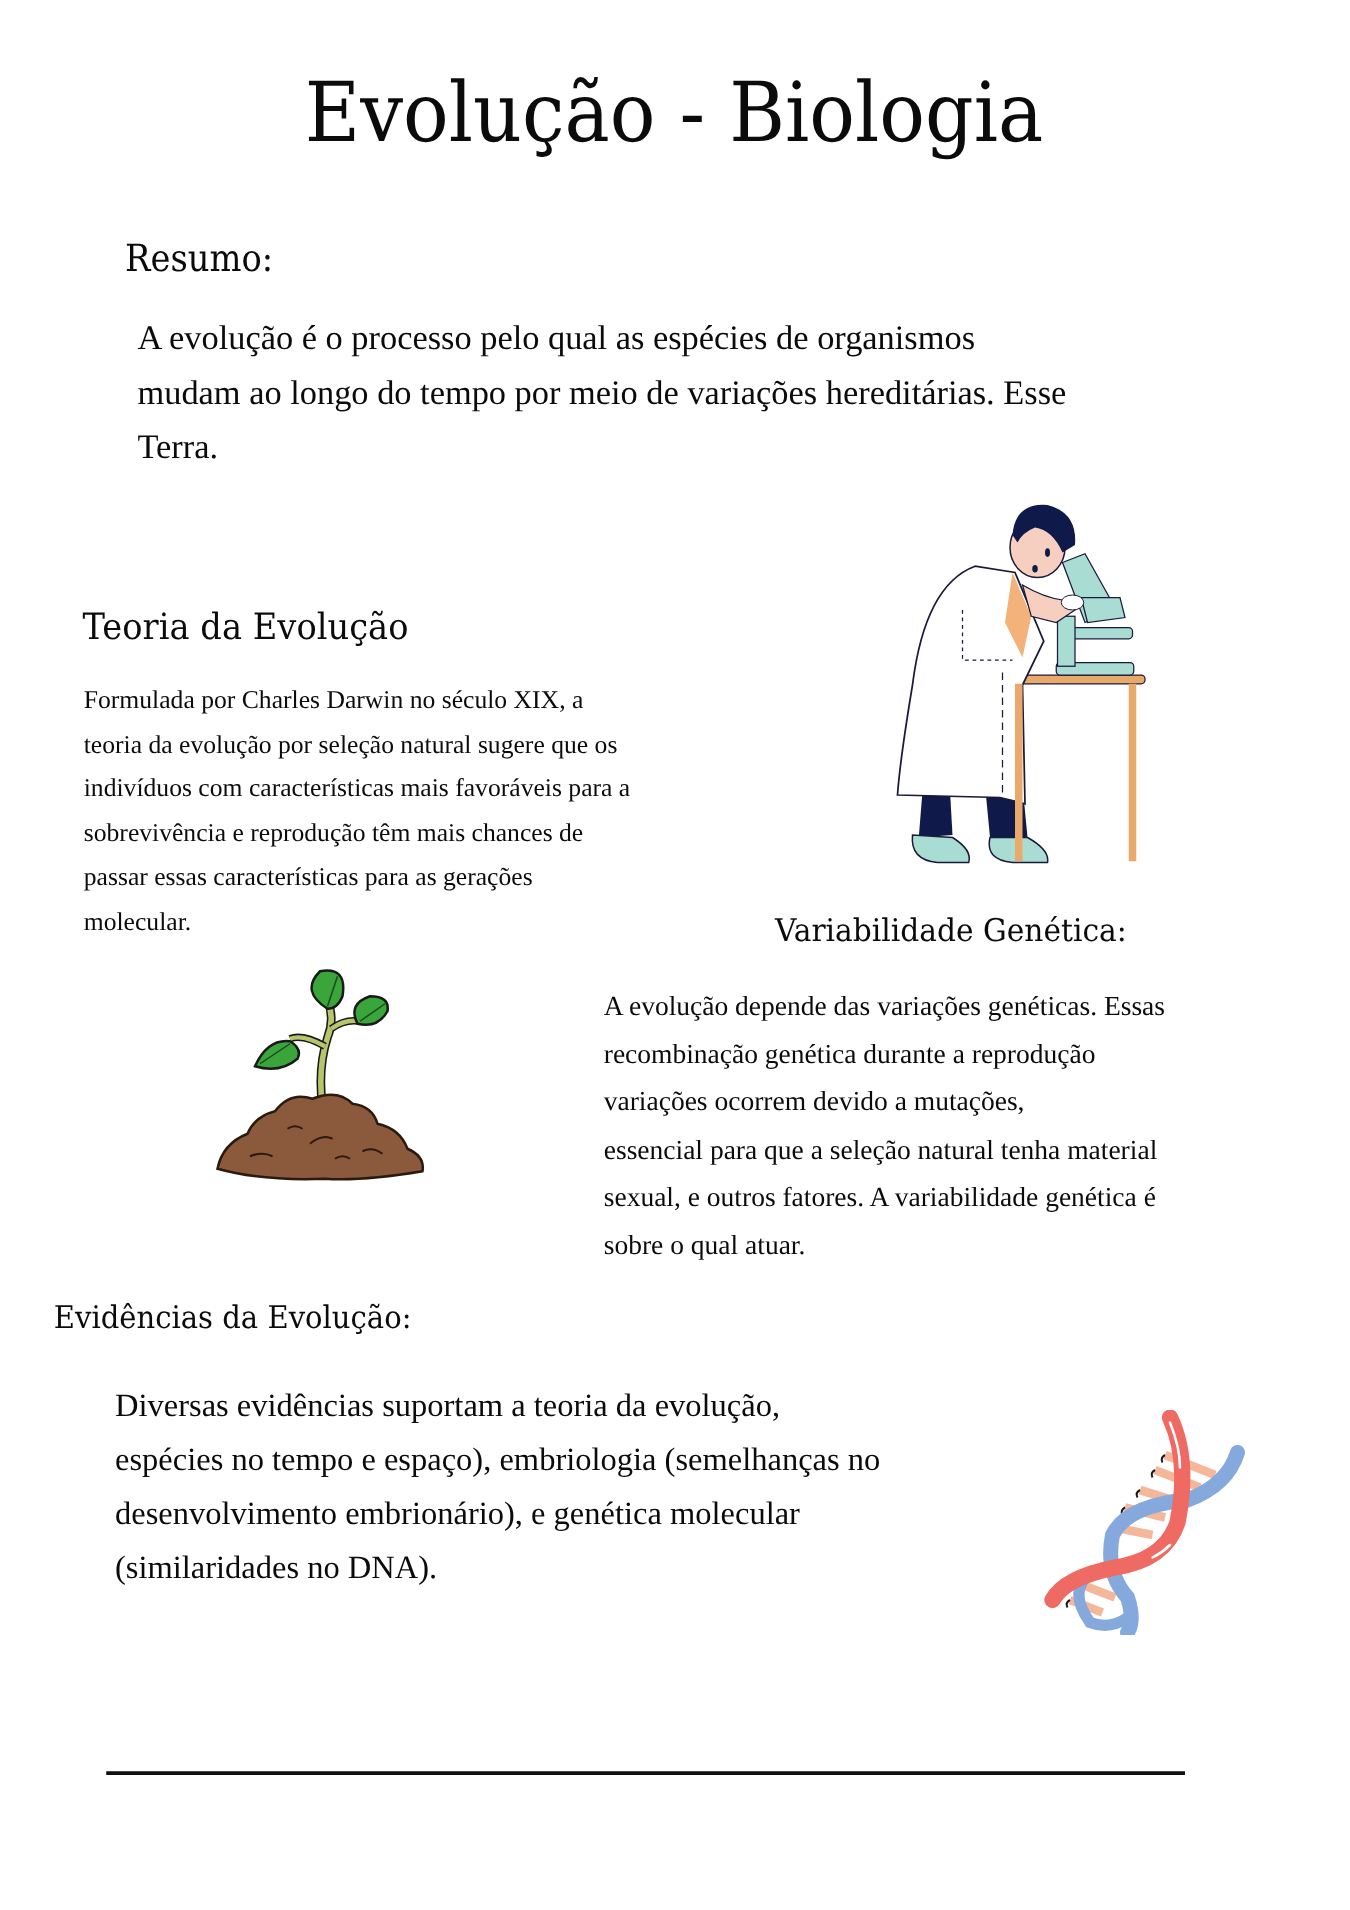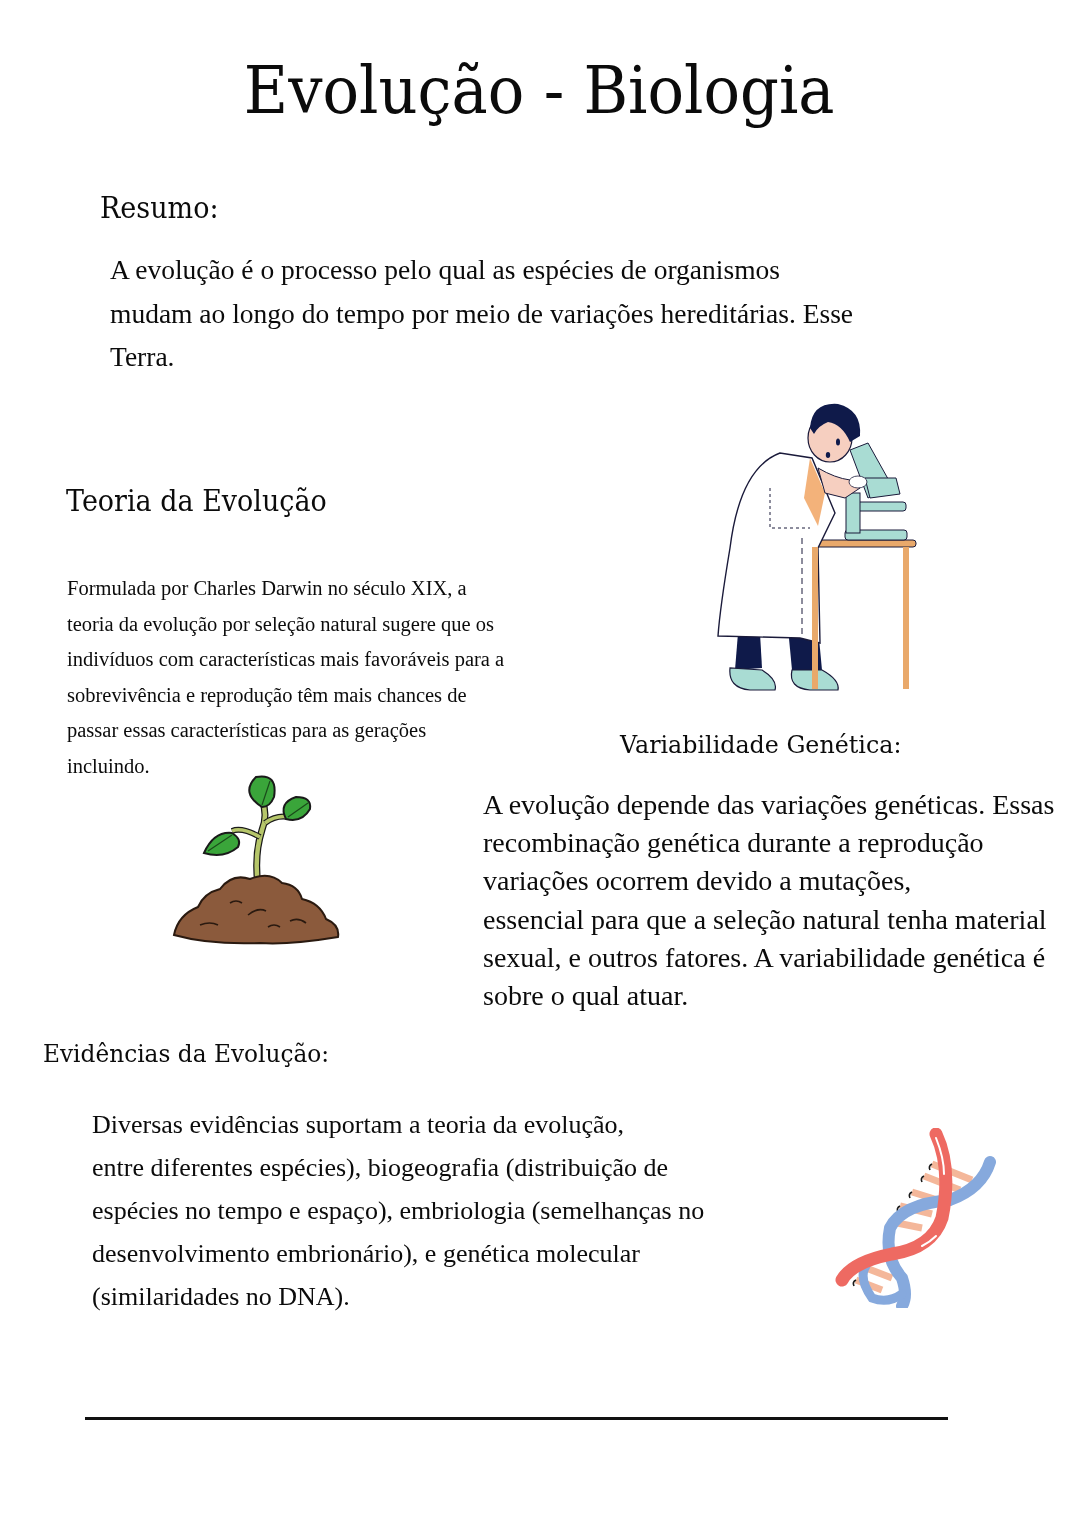--- a/index.html
+++ b/index.html
@@ -17,31 +17,31 @@
     .p-resumo {
       left: 110px; top: 248px; width: 880px;
       font-family: "Liberation Serif", serif; font-size: 27.5px; line-height: 43.5px;
     }
     .p-resumo .ln { display: block; white-space: nowrap; }
     .h-teoria {
       left: 66px; top: 484px; font-family: "DejaVu Serif", serif; font-size: 29px;
       transform: scaleX(0.93); transform-origin: 0 0;
     }
     .p-teoria {
-      left: 67px; top: 571px; width: 560px;
+      left: 67px; top: 543px; width: 560px;
       font-family: "Liberation Serif", serif; font-size: 20.5px; line-height: 35.5px;
     }
     .p-teoria .ln, .p-var .ln, .p-evid .ln { display: block; white-space: nowrap; }
     .h-var {
       left: 620px; top: 730px; font-family: "DejaVu Serif", serif; font-size: 25px;
       transform: scaleX(0.95); transform-origin: 0 0;
     }
     .p-var {
       left: 483px; top: 786px; width: 580px;
-      font-family: "Liberation Serif", serif; font-size: 28px; line-height: 38.2px;
+      font-family: "Liberation Serif", serif; font-size: 22px; line-height: 38.2px;
     }
     .h-evid {
       left: 43px; top: 1039px; font-family: "DejaVu Serif", serif; font-size: 25px;
       transform: scaleX(0.93); transform-origin: 0 0;
     }
     .p-evid {
       left: 67px; top: 1103px; width: 760px;
       font-family: "Liberation Serif", serif; font-size: 26px; line-height: 43px; margin-left: 25px;
     }
     .rule { left: 85px; top: 1417px; width: 863px; height: 3px; background: #111; }
@@ -94,21 +94,21 @@
   </svg>
 </div>
 
 <div class="abs h-teoria">Teoria da Evolução</div>
 <div class="abs p-teoria">
   <span class="ln">Formulada por Charles Darwin no século XIX, a</span>
   <span class="ln">teoria da evolução por seleção natural sugere que os</span>
   <span class="ln">indivíduos com características mais favoráveis para a</span>
   <span class="ln">sobrevivência e reprodução têm mais chances de</span>
   <span class="ln">passar essas características para as gerações</span>
-  <span class="ln">incluindo.</span>
+  <span class="ln">molecular.</span>
 </div>
 
 <div class="abs" style="left:170px; top:775px;">
   <svg width="175" height="172" viewBox="0 0 175 172">
 
     <path d="M88 110 Q84 80 92 55 Q98 40 92 25" fill="none" stroke="#1a1a1a" stroke-width="7" stroke-linecap="round"></path>
     <path d="M88 110 Q84 80 92 55 Q98 40 92 25" fill="none" stroke="#b6c66a" stroke-width="4.5" stroke-linecap="round"></path>
     <path d="M90 62 Q72 52 62 56" fill="none" stroke="#1a1a1a" stroke-width="6"></path>
     <path d="M90 62 Q72 52 62 56" fill="none" stroke="#b6c66a" stroke-width="3.5"></path>
     <path d="M95 48 Q106 40 118 42" fill="none" stroke="#1a1a1a" stroke-width="6"></path>
@@ -136,21 +136,20 @@
   <span class="ln">recombinação genética durante a reprodução</span>
   <span class="ln">variações ocorrem devido a mutações,</span>
   <span class="ln">essencial para que a seleção natural tenha material</span>
   <span class="ln">sexual, e outros fatores. A variabilidade genética é</span>
   <span class="ln">sobre o qual atuar.</span>
 </div>
 
 <div class="abs h-evid">Evidências da Evolução:</div>
 <div class="abs p-evid">
   <span class="ln">Diversas evidências suportam a teoria da evolução,</span>
-  <span class="ln">entre diferentes espécies), biogeografia (distribuição de</span>
   <span class="ln">espécies no tempo e espaço), embriologia (semelhanças no</span>
   <span class="ln">desenvolvimento embrionário), e genética molecular</span>
   <span class="ln">(similaridades no DNA).</span>
 </div>
 
 <div class="abs" style="left:832px; top:1128px;">
   <svg width="168" height="180" viewBox="0 0 168 180">
 
     <g stroke="#1a1a1a" stroke-width="1.4">
       <path d="M100 36 L140 52" stroke="#f4b79a" stroke-width="7"></path>

